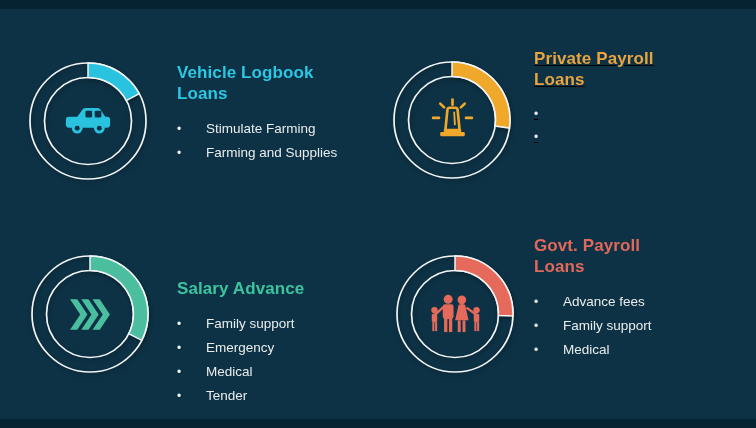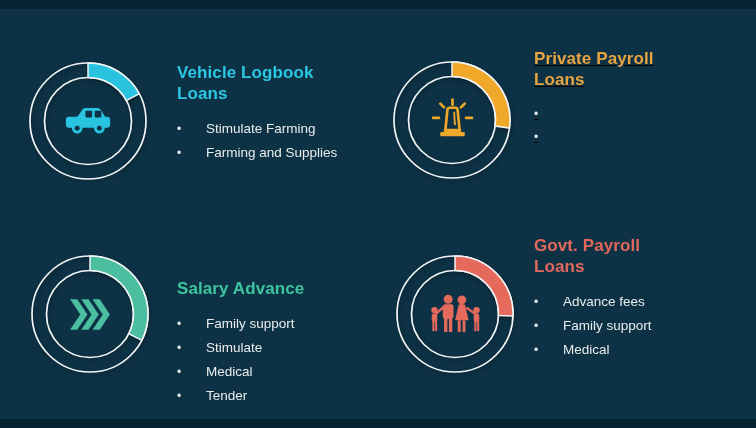--- a/index.html
+++ b/index.html
@@ -144,21 +144,21 @@
     </div>
     <div class="text">
       <h2 class="card-title">Salary Advance</h2>
       <ul class="bullets">
           <li>
             <span class="dot">•</span>
             <span class="label">Family support</span>
           </li>
           <li>
             <span class="dot">•</span>
-            <span class="label">Stimulate</span>
+            <span class="label">Emergency</span>
           </li>
           <li>
             <span class="dot">•</span>
             <span class="label">Medical</span>
           </li>
           <li>
             <span class="dot">•</span>
             <span class="label">Tender</span>
           </li>
         </ul>

